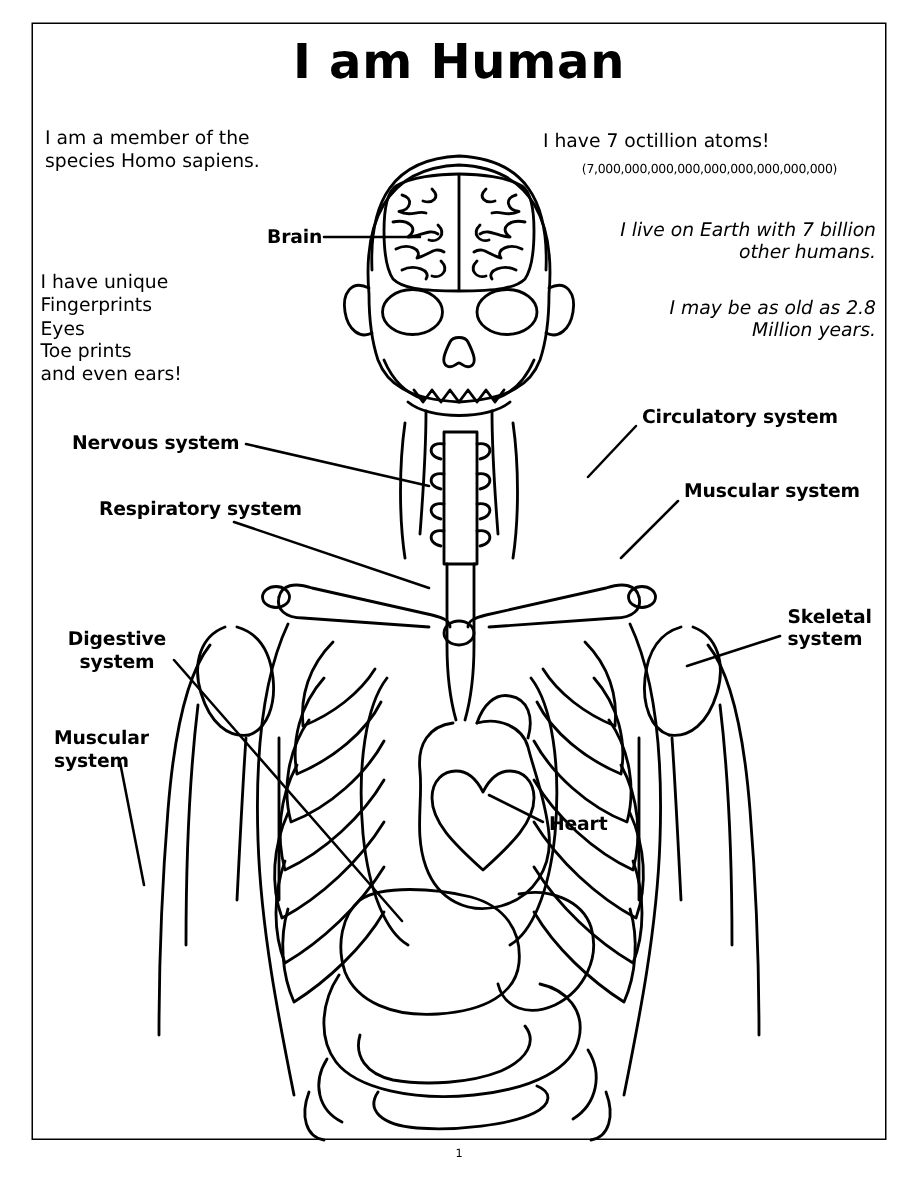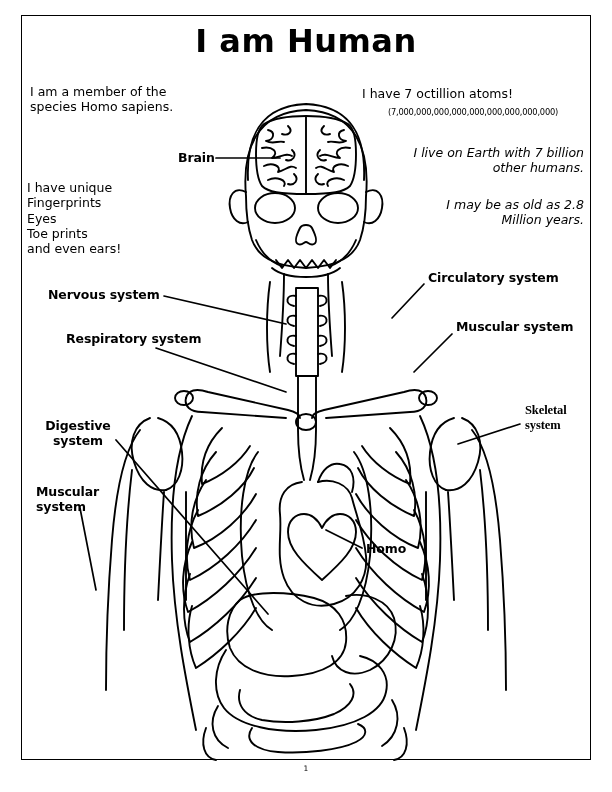--- a/index.html
+++ b/index.html
@@ -74,21 +74,21 @@
   #fact-earth   { left: 370px; top: 145px; width: 214px; }
   #fact-age     { left: 370px; top: 197px; width: 214px; }
 
   #lbl-brain        { left: 178px; top: 150px; }
   #lbl-nervous      { left: 48px;  top: 287px; }
   #lbl-respiratory  { left: 42px;  top: 331px; margin-left: 24px; }
   #lbl-digestive    { left: 30px;  top: 418px; width: 96px; text-align: center; }
   #lbl-muscular     { left: 23px;  top: 484px; width: 90px; padding-left: 13px; }
   #lbl-circulatory  { left: 428px; top: 270px; }
   #lbl-endocrine    { left: 456px; top: 319px; }
-  #lbl-skeletal     { left: 525px; top: 403px; width: 70px; font-family: Liberation Serif, serif; }
+  #lbl-skeletal     { left: 525px; top: 403px; width: 70px; }
   #lbl-heart        { left: 366px; top: 541px; }
 
   #page-number {
     left: 0;
     top: 764px;
     width: 612px;
     text-align: center;
     font-size: 7.5px;
   }
 </style>
@@ -320,17 +320,17 @@
   <div class="txt label" id="lbl-muscular">Muscular
 system</div>
 
   <div class="txt label" id="lbl-circulatory">Circulatory system</div>
 
   <div class="txt label" id="lbl-endocrine">Muscular system</div>
 
   <div class="txt label" id="lbl-skeletal">Skeletal
 system</div>
 
-  <div class="txt label" id="lbl-heart">Homo</div>
+  <div class="txt label" id="lbl-heart">Heart</div>
 
   <div class="txt" id="page-number">1</div>
 
 </div>
 
 </body></html>

